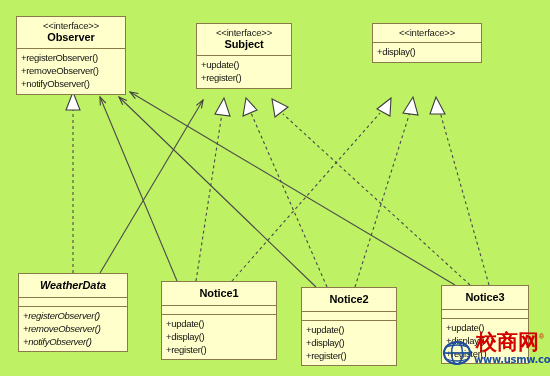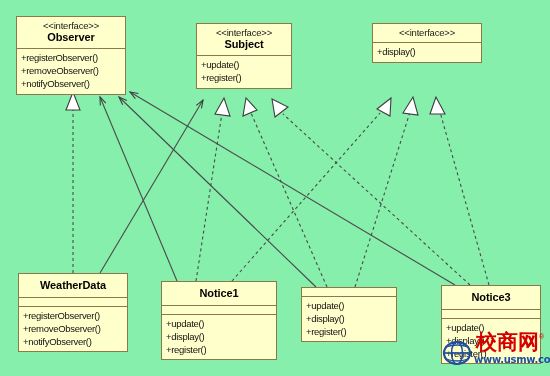--- a/index.html
+++ b/index.html
@@ -4,21 +4,21 @@
 <style>
   html, body {
     margin: 0;
     padding: 0;
     background: #ffffff;
   }
   #diagram-root {
     position: relative;
     width: 550px;
     height: 376px;
-    background: #86efac;
+    background: #bef264;
     overflow: hidden;
     font-family: "Liberation Sans", sans-serif;
   }
   #connector-layer {
     position: absolute;
     left: 0;
     top: 0;
     width: 550px;
     height: 376px;
   }
@@ -61,24 +61,24 @@
     font-size: 9.5px;
     color: #111111;
     line-height: 1.35;
     white-space: nowrap;
     letter-spacing: -0.3px;
   }
   
   #cls-subject        { left: 16px;  top: 16px;  width: 110px; }
   #cls-observer       { left: 196px; top: 23px;  width: 96px;  }
   #cls-displayelement { left: 372px; top: 23px;  width: 110px; }
-  #cls-weatherdata    { left: 18px;  top: 273px; width: 110px; }
+  #cls-weatherdata    { left: 18px;  top: 273px; width: 110px; font-style: italic; }
   #cls-notice1        { left: 161px; top: 281px; width: 116px;  }
   #cls-notice2        { left: 301px; top: 287px; width: 96px;  }
-  #cls-notice3        { left: 441px; top: 285px; width: 100px;  }
+  #cls-notice3        { left: 441px; top: 285px; width: 88px;  }
   #cls-weatherdata .uml-header,
   #cls-notice1 .uml-header,
   #cls-notice2 .uml-header,
   #cls-notice3 .uml-header { padding-top: 5px; padding-bottom: 5px; }
 
   
   #watermark {
     position: absolute;
     left: 440px;
     top: 332px;
@@ -242,20 +242,23 @@
     </div>
     <div class="uml-attrs"></div>
     <div class="uml-ops">
       <span class="uml-op">+update()</span>
       <span class="uml-op">+display()</span>
       <span class="uml-op">+register()</span>
     </div>
   </div>
 
   <div class="uml-class" id="cls-notice2">
+    <div class="uml-header">
+      <span class="uml-name">Notice2</span>
+    </div>
     <div class="uml-attrs"></div>
     <div class="uml-ops">
       <span class="uml-op">+update()</span>
       <span class="uml-op">+display()</span>
       <span class="uml-op">+register()</span>
     </div>
   </div>
 
   <div class="uml-class" id="cls-notice3">
     <div class="uml-header">

